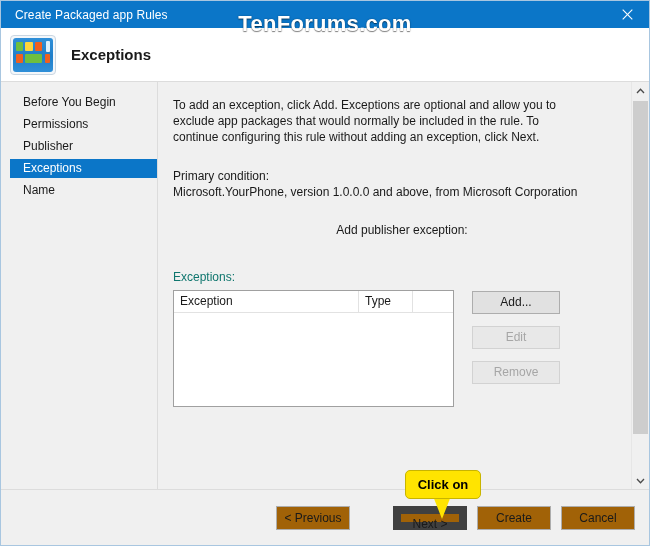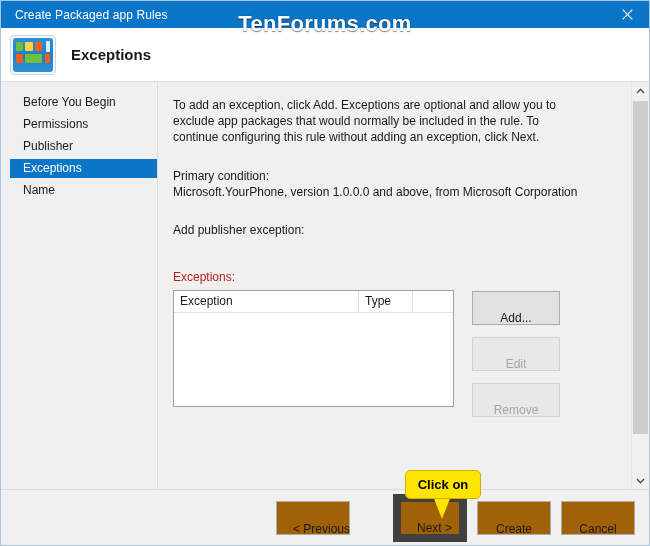--- a/index.html
+++ b/index.html
@@ -172,25 +172,26 @@
   .cond-block {
     margin-top: 23px;
     font-size: 12px;
     color: #1a1a1a;
     line-height: 16px;
   }
   .pub-exc-label {
     margin-top: 23px;
     font-size: 12px;
     color: #1a1a1a;
+    text-align: center;
   }
   .exceptions-label {
     margin-top: 33px;
     font-size: 12px;
-    color: #b91c1c;
+    color: #0f766e;
   }
 
   .list-row {
     margin-top: 6px;
     display: flex;
     align-items: flex-start;
   }
   .listbox {
     width: 281px;
     height: 117px;
@@ -229,21 +230,21 @@
     font-family: "Liberation Sans", sans-serif;
     font-size: 12px;
     color: #1a1a1a;
     background: #e1e1e1;
     border: 1px solid #adadad;
     height: 23px;
     line-height: 21px;
     text-align: center;
     box-sizing: border-box;
     cursor: pointer;
-    padding: 16px;
+    padding: 0;
     white-space: nowrap;
   }
   .btn-side { width: 88px; margin-bottom: 12px; }
   .btn.disabled {
     color: #a6a6a6;
     background: #e8e8e8;
     border-color: #d2d2d2;
     cursor: default;
   }
 

